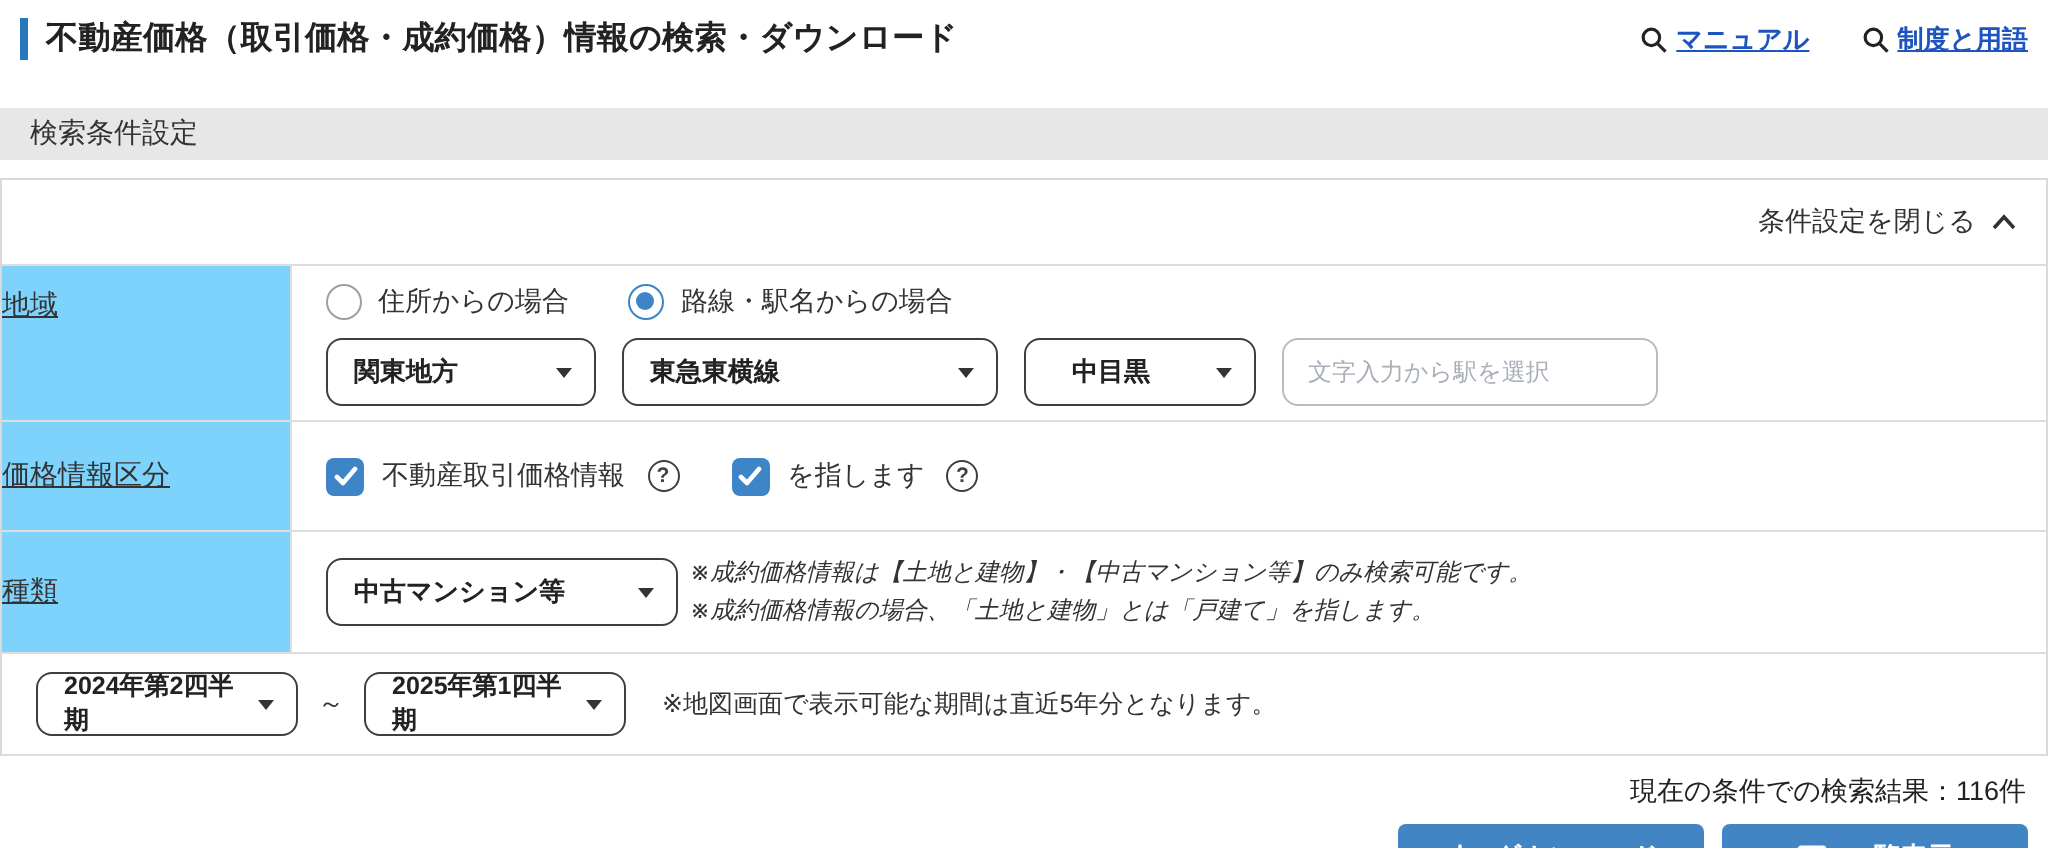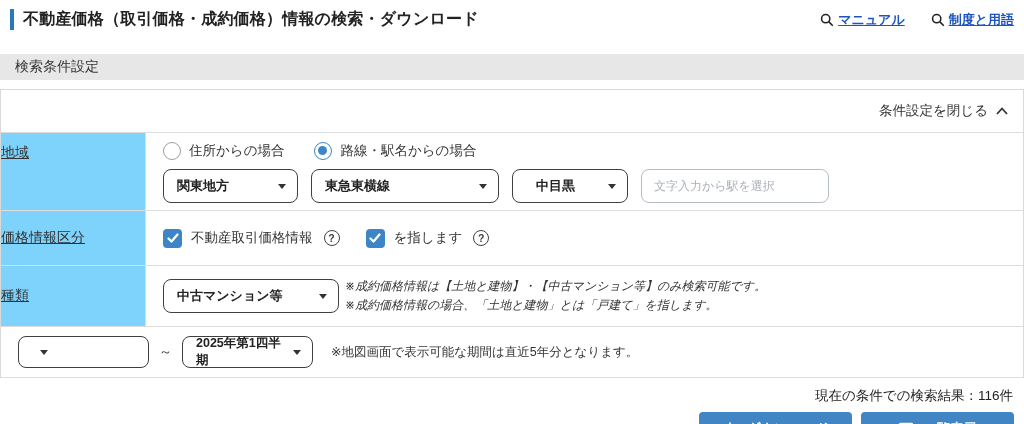--- a/index.html
+++ b/index.html
@@ -219,20 +219,21 @@
       <div class="kind-notes">
         <div>※成約価格情報は【土地と建物】・【中古マンション等】のみ検索可能です。</div>
         <div>※成約価格情報の場合、「土地と建物」とは「戸建て」を指します。</div>
       </div>
     </div>
   </div>
 
   <div class="form-row row-period">
     <div class="row-content">
       <div class="fake-select sel-w130">
+        <span>2024年第2四半期</span>
         <span class="caret"></span>
       </div>
       <span class="period-sep">～</span>
       <div class="fake-select sel-w130">
         <span>2025年第1四半期</span>
         <span class="caret"></span>
       </div>
       <span class="period-note">※地図画面で表示可能な期間は直近5年分となります。</span>
     </div>
   </div>

